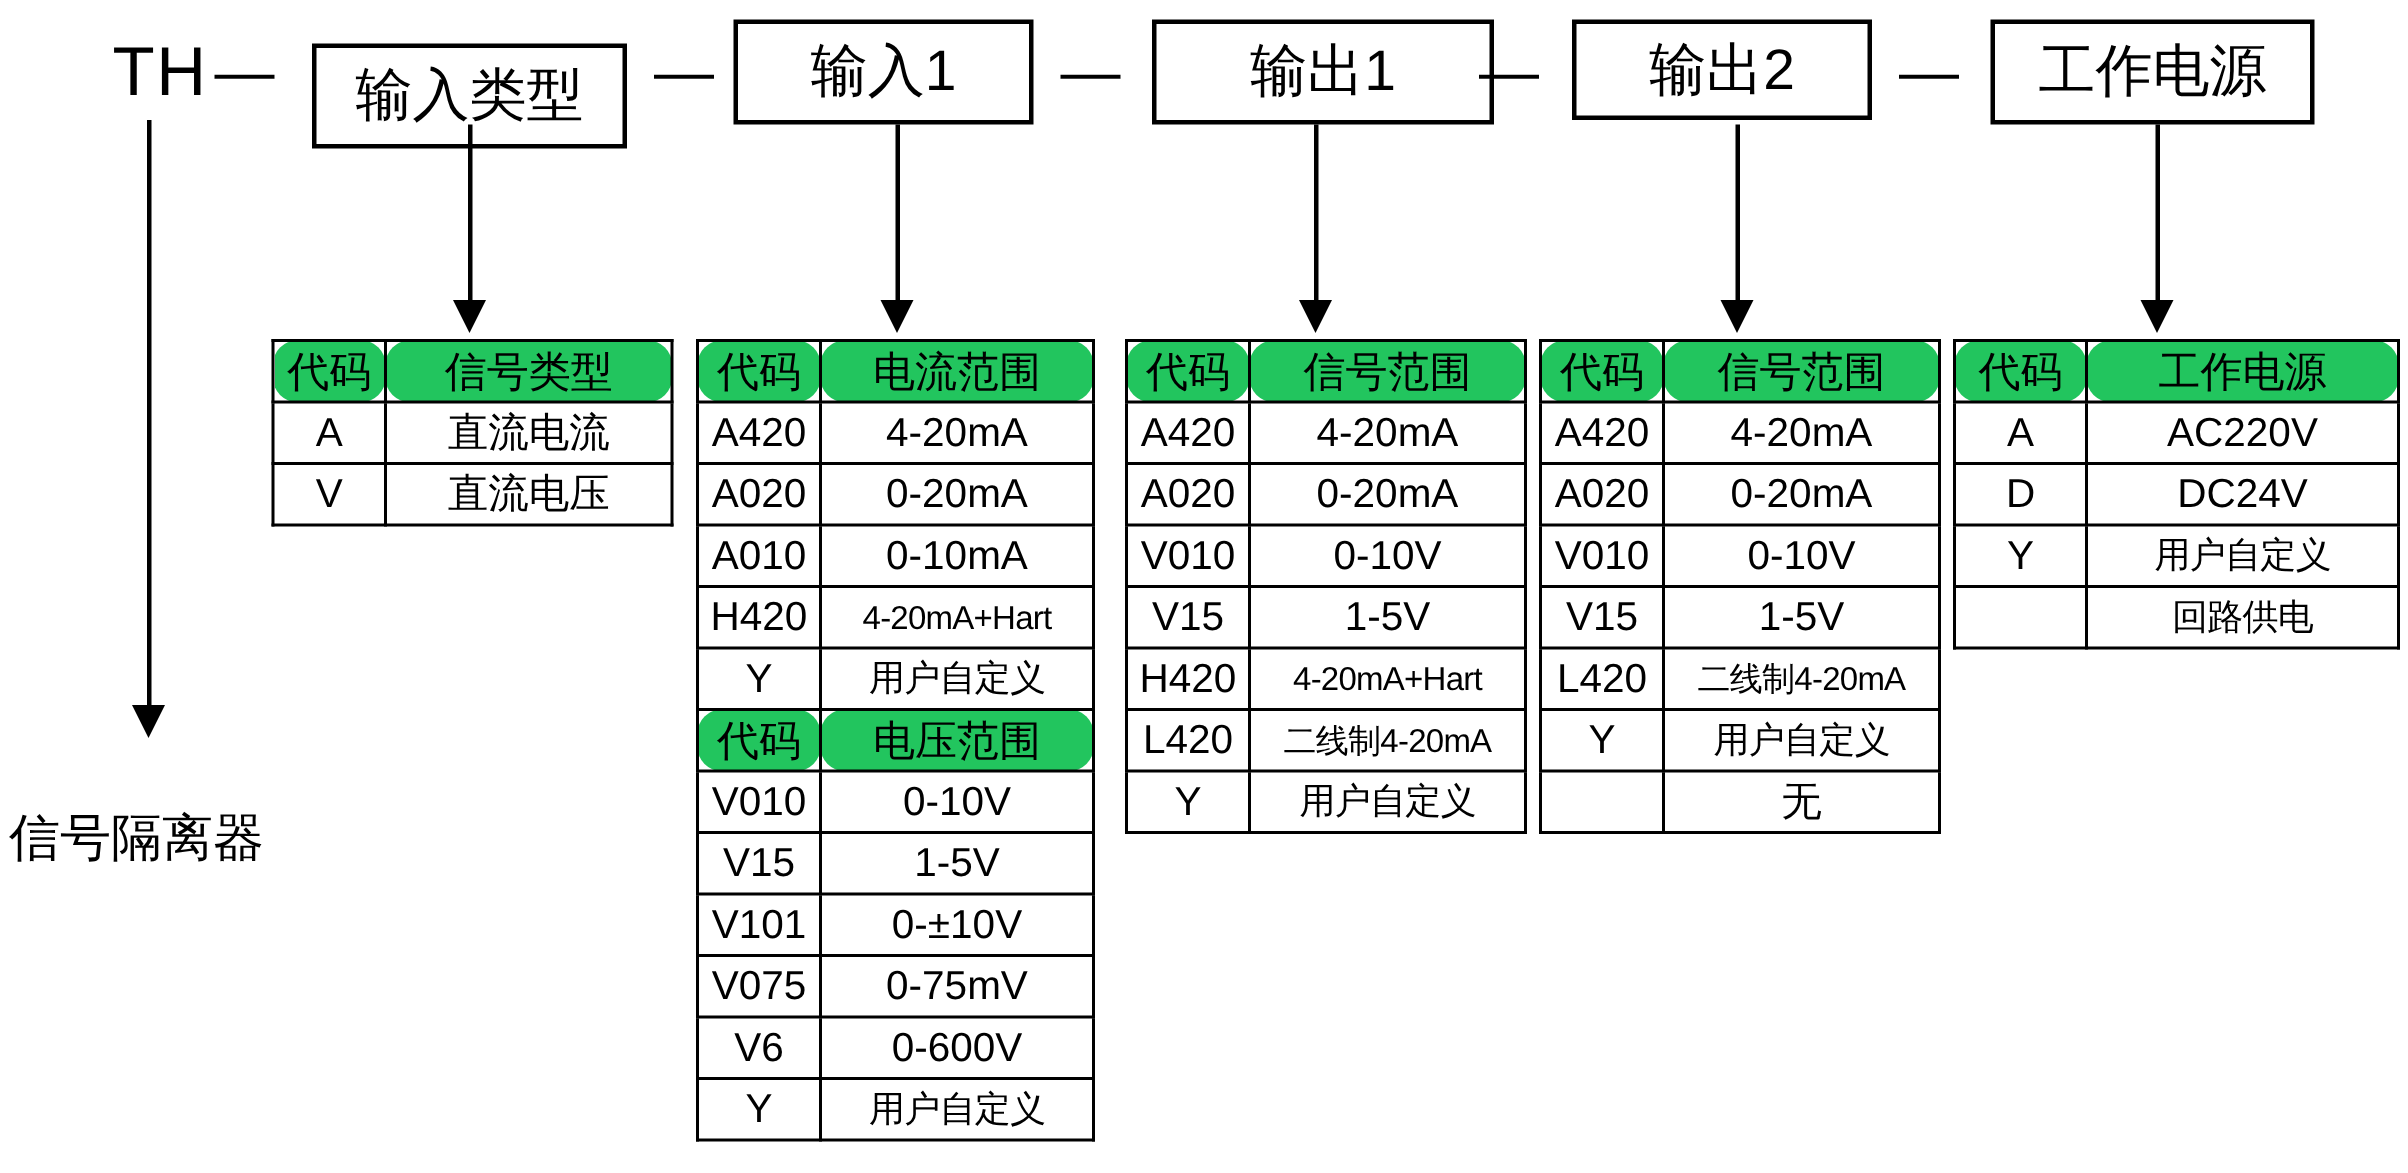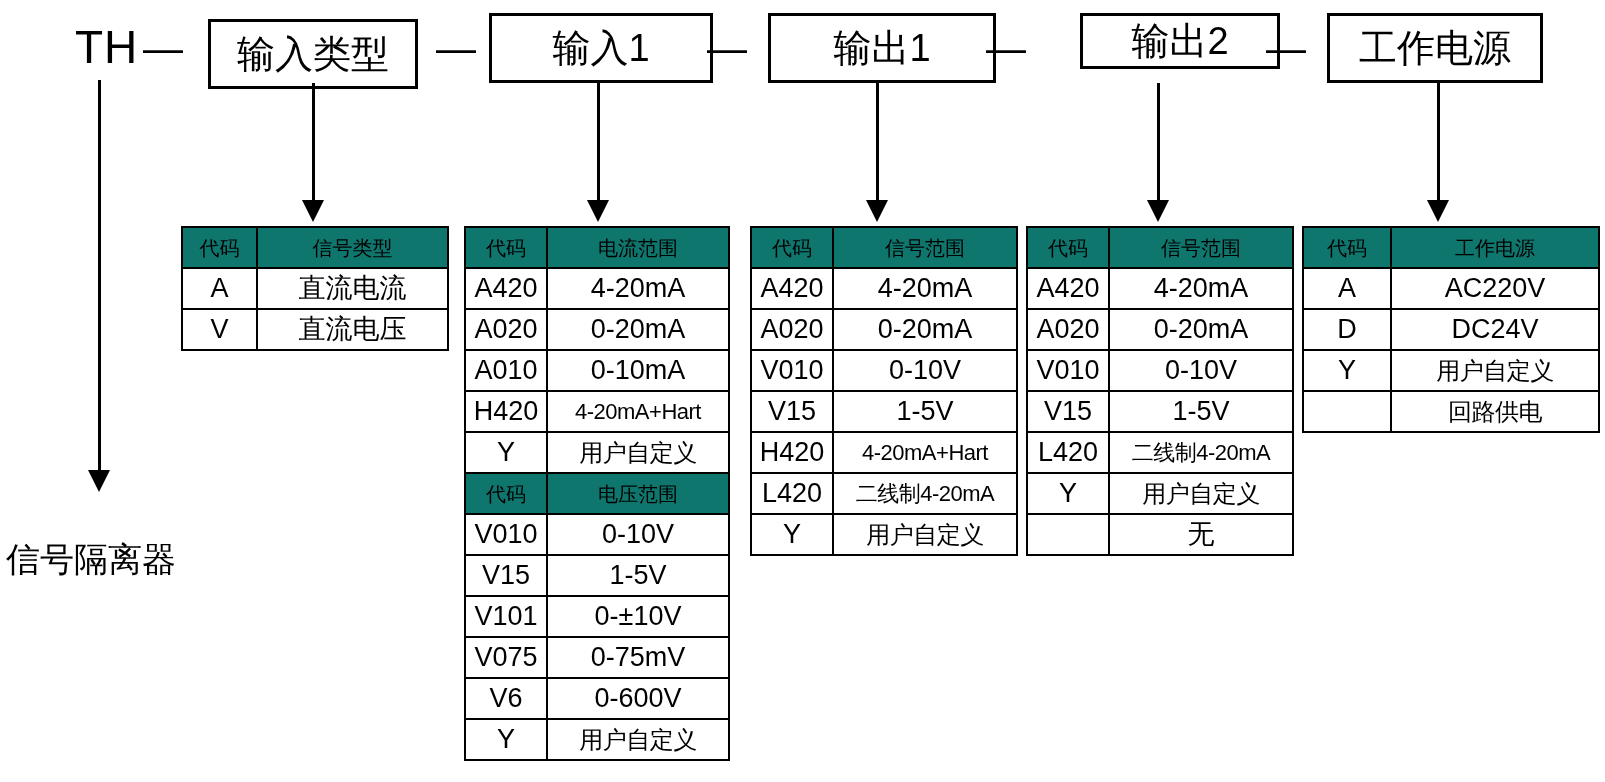--- a/index.html
+++ b/index.html
@@ -78,22 +78,23 @@
     padding: 0 2px;
     text-align: center;
     vertical-align: middle;
     font-size: 27px;
     line-height: 1;
     white-space: nowrap;
     overflow: hidden;
     font-family: "Liberation Sans", "DejaVu Sans", sans-serif;
   }
   .spec-table td.hdr {
-    background: #0f766e;
-    font-size: 20px;
+    background: #22c55e;
+    font-size: 28px;
+    border-radius: 16px;
   }
   .spec-table td.tight { font-size: 24px; letter-spacing: -0.5px; }
   .spec-table td.tighter { font-size: 22px; letter-spacing: -0.5px; }
 
   
   #product-caption {
     position: absolute;
     font-size: 34px;
     line-height: 1;
     white-space: nowrap;
@@ -102,39 +103,39 @@
 </style>
 </head>
 <body>
 
 <div id="code-row">
 
   <span class="code-prefix" style="left:75px; top:24px;">TH</span>
 
   <span class="dash" style="left:143px; top:28px;">—</span>
 
-  <div class="code-box" style="left:208px; top:19px; width:210px; height:70px;">
+  <div class="code-box" style="left:208px; top:29px; width:210px; height:70px;">
     <span>输入类型</span>
   </div>
 
   <span class="dash" style="left:436px; top:28px;">—</span>
 
-  <div class="code-box" style="left:489px; top:13px; width:224px; height:70px;">
+  <div class="code-box" style="left:489px; top:13px; width:200px; height:70px;">
     <span>输入1</span>
   </div>
 
   <span class="dash" style="left:707px; top:28px;">—</span>
 
   <div class="code-box" style="left:768px; top:13px; width:228px; height:70px;">
     <span>输出1</span>
   </div>
 
   <span class="dash" style="left:986px; top:28px;">—</span>
 
-  <div class="code-box" style="left:1080px; top:13px; width:200px; height:56px;">
+  <div class="code-box" style="left:1048px; top:13px; width:200px; height:67px;">
     <span>输出2</span>
   </div>
 
   <span class="dash" style="left:1266px; top:28px;">—</span>
 
   <div class="code-box" style="left:1327px; top:13px; width:216px; height:70px;">
     <span>工作电源</span>
   </div>
 </div>
 

